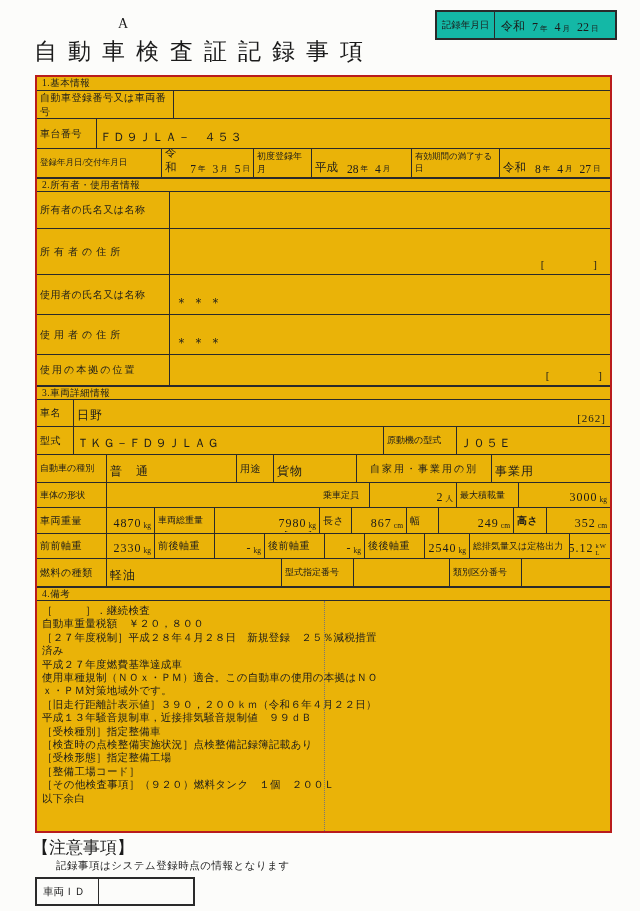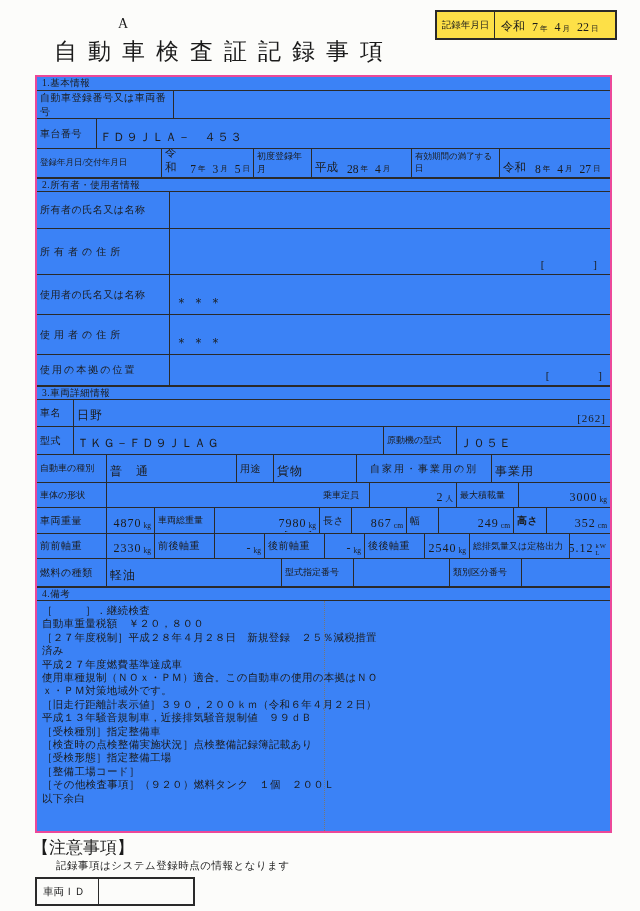--- a/index.html
+++ b/index.html
@@ -1,25 +1,25 @@
 <!DOCTYPE html>
 <html><head>
 <meta charset="utf-8">
 <style>
   html,body{margin:0;padding:0;background:#e8e8e6;}
   .page{position:relative;width:640px;height:911px;background:#fcfcfa;
         font-family:"Liberation Serif","DejaVu Serif",serif;color:#1b1b1b;overflow:hidden;}
   .corner-a{position:absolute;left:118px;top:16px;font-size:14px;}
-  .doc-title{position:absolute;left:54px;top:36px;font-size:23px;letter-spacing:11px;white-space:nowrap;}
-  
-  .record-box{position:absolute;left:435px;top:10px;width:182px;height:30px;border:2px solid #2a2a2a;display:flex;box-sizing:border-box;background:#fde047;}
+  .doc-title{position:absolute;left:34px;top:36px;font-size:23px;letter-spacing:11px;white-space:nowrap;}
+  
+  .record-box{position:absolute;left:435px;top:10px;width:182px;height:30px;border:2px solid #2a2a2a;display:flex;box-sizing:border-box;background:#14b8a6;}
   .record-label{width:57px;border-right:1px solid #2a2a2a;display:flex;align-items:center;justify-content:center;font-size:9.5px;}
   .record-val{flex:1;display:flex;align-items:flex-end;padding:0 4px 3px 6px;font-size:12px;gap:7px;}
   
-  .form{position:absolute;left:35px;top:75px;width:577px;border:2px solid #ec4899;box-sizing:border-box;background:#3b82f6;}
+  .form{position:absolute;left:35px;top:75px;width:577px;border:2px solid #b91c1c;box-sizing:border-box;background:#eab308;}
   .sec{height:14px;display:flex;align-items:center;padding-left:5px;font-size:9.5px;
        border-bottom:1px solid #2a2a2a;border-top:1.5px solid #2a2a2a;box-sizing:border-box;letter-spacing:0.5px;}
   .sec.first{border-top:none;}
   .r{display:flex;border-bottom:1px solid #2a2a2a;box-sizing:border-box;}
   .r:last-child{border-bottom:none;}
   .c{box-sizing:border-box;border-right:1px solid #2a2a2a;display:flex;align-items:center;padding:1px 3px;overflow:hidden;position:relative;}
   .c.last{border-right:none;}
   .lab{font-size:10px;letter-spacing:0.5px;}
   .lab9{font-size:9px;letter-spacing:0px;}
   .lab85{font-size:8.5px;}

